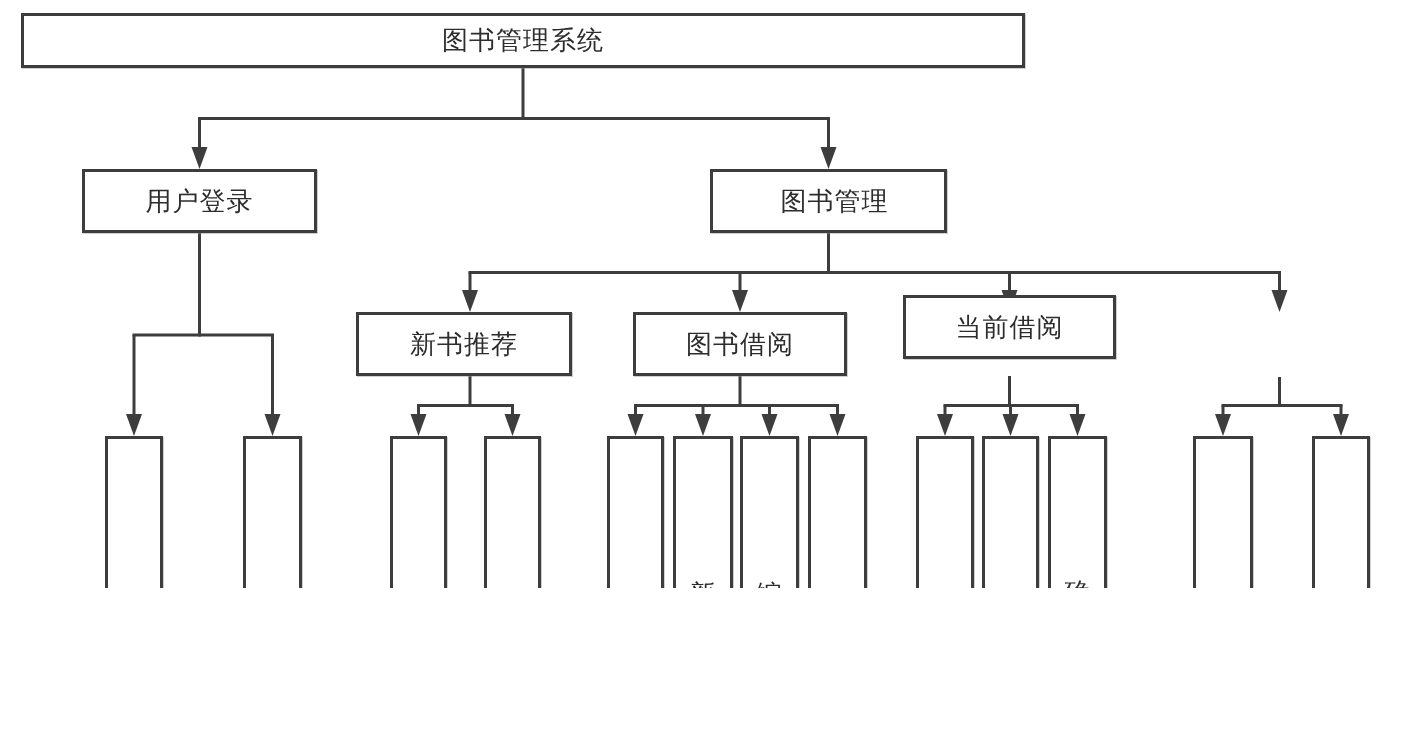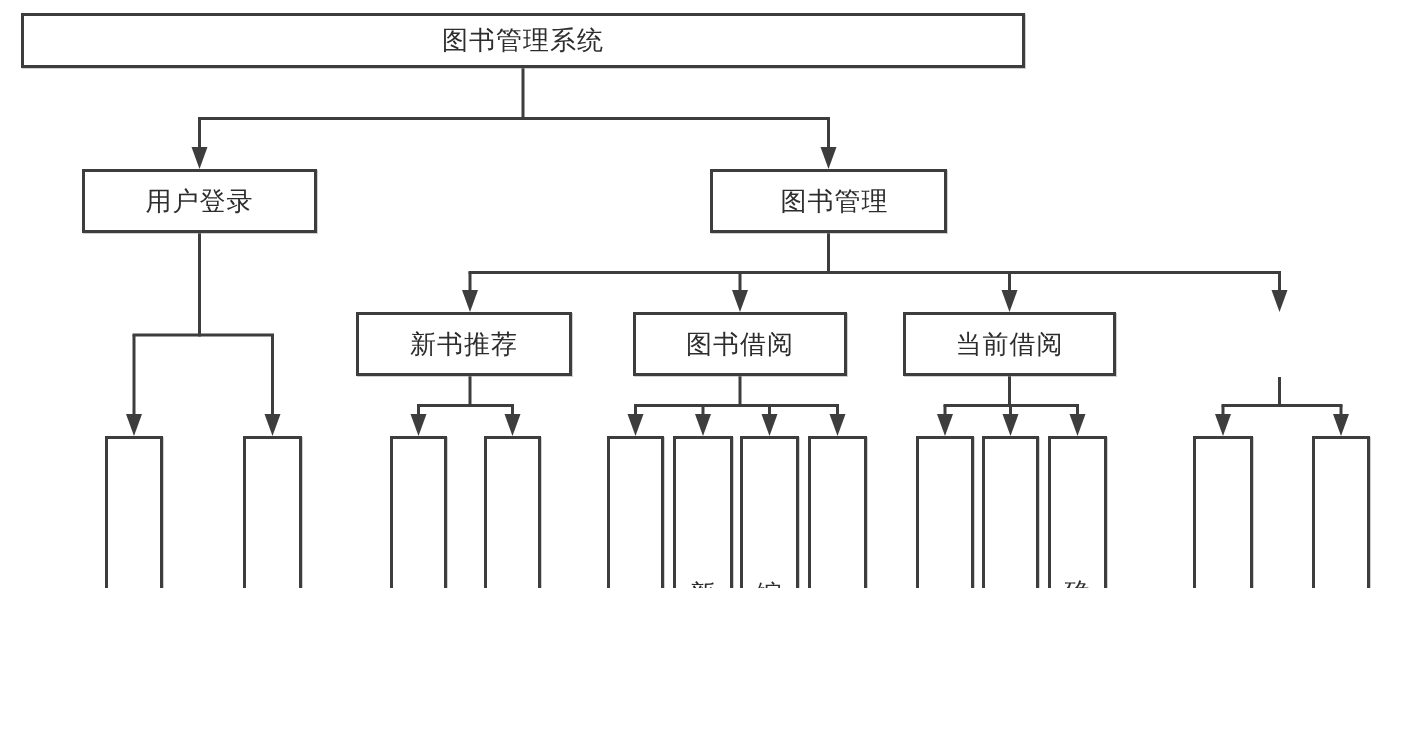--- a/index.html
+++ b/index.html
@@ -113,21 +113,21 @@
   <div class="hbox" style="left:710px;top:169px;width:237px;height:64px;padding-left:12px;">
     <span>图书管理</span>
   </div>
 
   <div class="hbox" style="left:356px;top:312px;width:216px;height:64px;">
     <span>新书推荐</span>
   </div>
   <div class="hbox" style="left:633px;top:312px;width:214px;height:64px;">
     <span>图书借阅</span>
   </div>
-  <div class="hbox" style="left:903px;top:312px;width:213px;height:64px;align-items:center;">
+  <div class="hbox" style="left:903px;top:295px;width:213px;height:64px;align-items:center;">
     <span>当前借阅</span>
   </div>
 
   <div class="vbox" style="left:105px;width:58px;">
     <span class="vlabel">用户登录</span>
   </div>
   <div class="vbox" style="left:243px;width:59px;">
     <span class="vlabel">注销登录</span>
   </div>
 

